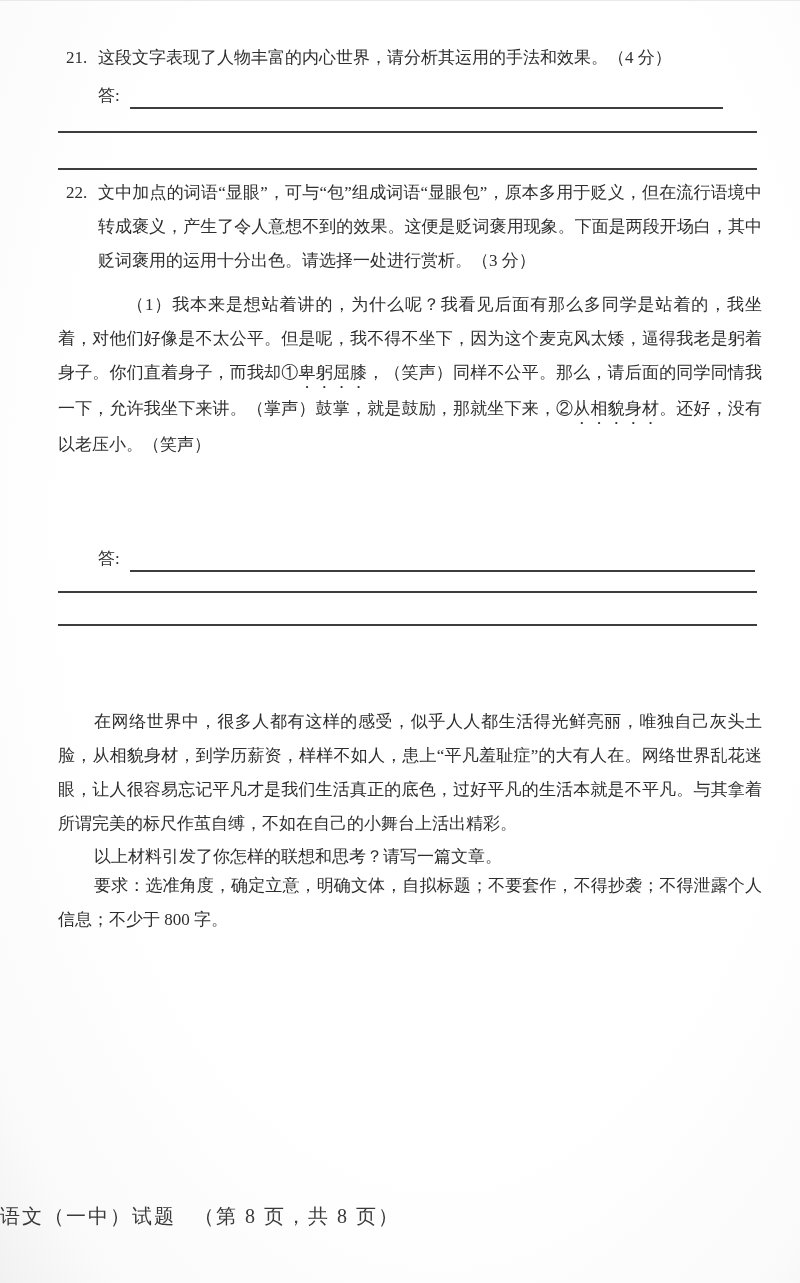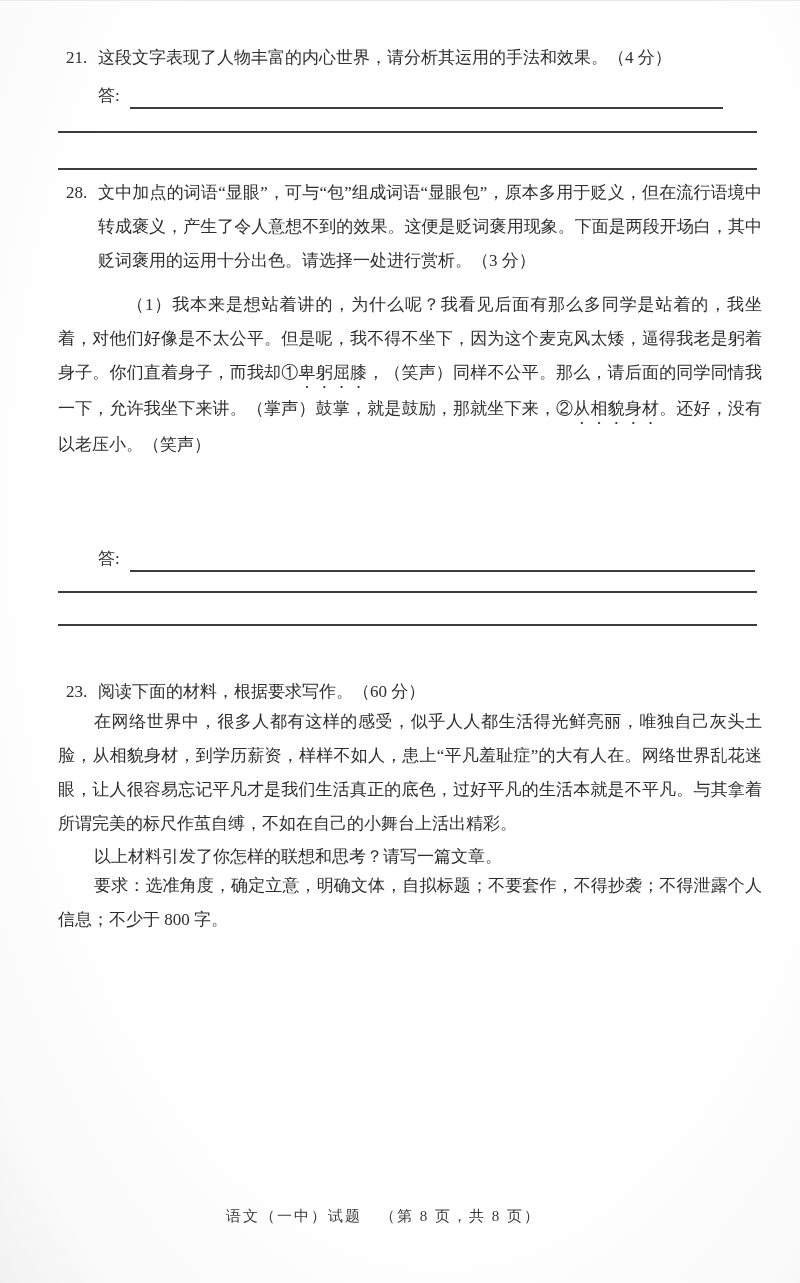--- a/index.html
+++ b/index.html
@@ -52,22 +52,22 @@
     letter-spacing:1px;
   }
   .emph{
     -webkit-text-emphasis:filled dot #2e2e2e;
     -webkit-text-emphasis-position:under left;
     text-emphasis:filled dot #2e2e2e;
     text-emphasis-position:under left;
   }
   .footer{
     left:0;width:767px;top:1203px;
-    text-align:center;
-    font-size:15px;line-height:24px;
+    text-align:left;
+    font-size:20px;line-height:24px;
     letter-spacing:2px;
     color:#3a3a3a;
   }
   .footer .gap{display:inline-block;width:18px;}
 </style>
 </head>
 <body>
 
 <div class="page">
 
@@ -78,40 +78,36 @@
 
   <div class="abs answer-row" style="top:82px;width:665px;">
     <span class="answer-label">答:</span>
     <span class="answer-line"></span>
   </div>
 
   <div class="abs rule" style="top:130px;"></div>
   <div class="abs rule" style="top:167px;"></div>
 
   <div class="abs txt qblock" style="top:175px;">
-    <span class="qnum">28.</span>
+    <span class="qnum">22.</span>
     <div class="txt" style="margin-left:40px;">文中加点的词语“显眼”，可与“包”组成词语“显眼包”，原本多用于贬义，但在流行语境中转成褒义，产生了令人意想不到的效果。这便是贬词褒用现象。下面是两段开场白，其中贬词褒用的运用十分出色。请选择一处进行赏析。（3 分）</div>
   </div>
 
   <div class="abs txt qblock para-quote" style="top:287px;"><span>（1）我本来是想站着讲的，为什么呢？我看见后面有那么多同学是站着的，我坐着，对他们好像是不太公平。但是呢，我不得不坐下，因为这个麦克风太矮，逼得我老是躬着身子。你们直着身子，而我却①</span><span class="emph">卑躬屈膝</span><span>，（笑声）同样不公平。那么，请后面的同学同情我一下，允许我坐下来讲。（掌声）鼓掌，就是鼓励，那就坐下来，②</span><span class="emph">从相貌身材</span><span>。还好，没有以老压小。（笑声）</span></div>
 
 
   <div class="abs answer-row" style="top:545px;width:697px;">
     <span class="answer-label">答:</span>
     <span class="answer-line"></span>
   </div>
 
   <div class="abs rule" style="top:590px;"></div>
   <div class="abs rule" style="top:623px;"></div>
 
 
-  <div class="abs txt qblock" style="top:674px;">
-    <span class="qnum">23.</span>
-    <div class="txt" style="margin-left:40px;">阅读下面的材料，根据要求写作。（60 分）</div>
-  </div>
 
   <div class="abs txt qblock para-material" style="top:704px;">在网络世界中，很多人都有这样的感受，似乎人人都生活得光鲜亮丽，唯独自己灰头土脸，从相貌身材，到学历薪资，样样不如人，患上“平凡羞耻症”的大有人在。网络世界乱花迷眼，让人很容易忘记平凡才是我们生活真正的底色，过好平凡的生活本就是不平凡。与其拿着所谓完美的标尺作茧自缚，不如在自己的小舞台上活出精彩。</div>
 
   <div class="abs txt qblock para-material" style="top:839px;">以上材料引发了你怎样的联想和思考？请写一篇文章。</div>
 
   <div class="abs txt qblock para-material" style="top:868px;">要求：选准角度，确定立意，明确文体，自拟标题；不要套作，不得抄袭；不得泄露个人信息；不少于 800 字。</div>
 
   <div class="abs footer">
     <span>语文（一中）试题</span><span class="gap"></span><span>（第 8 页，共 8 页）</span>
   </div>

